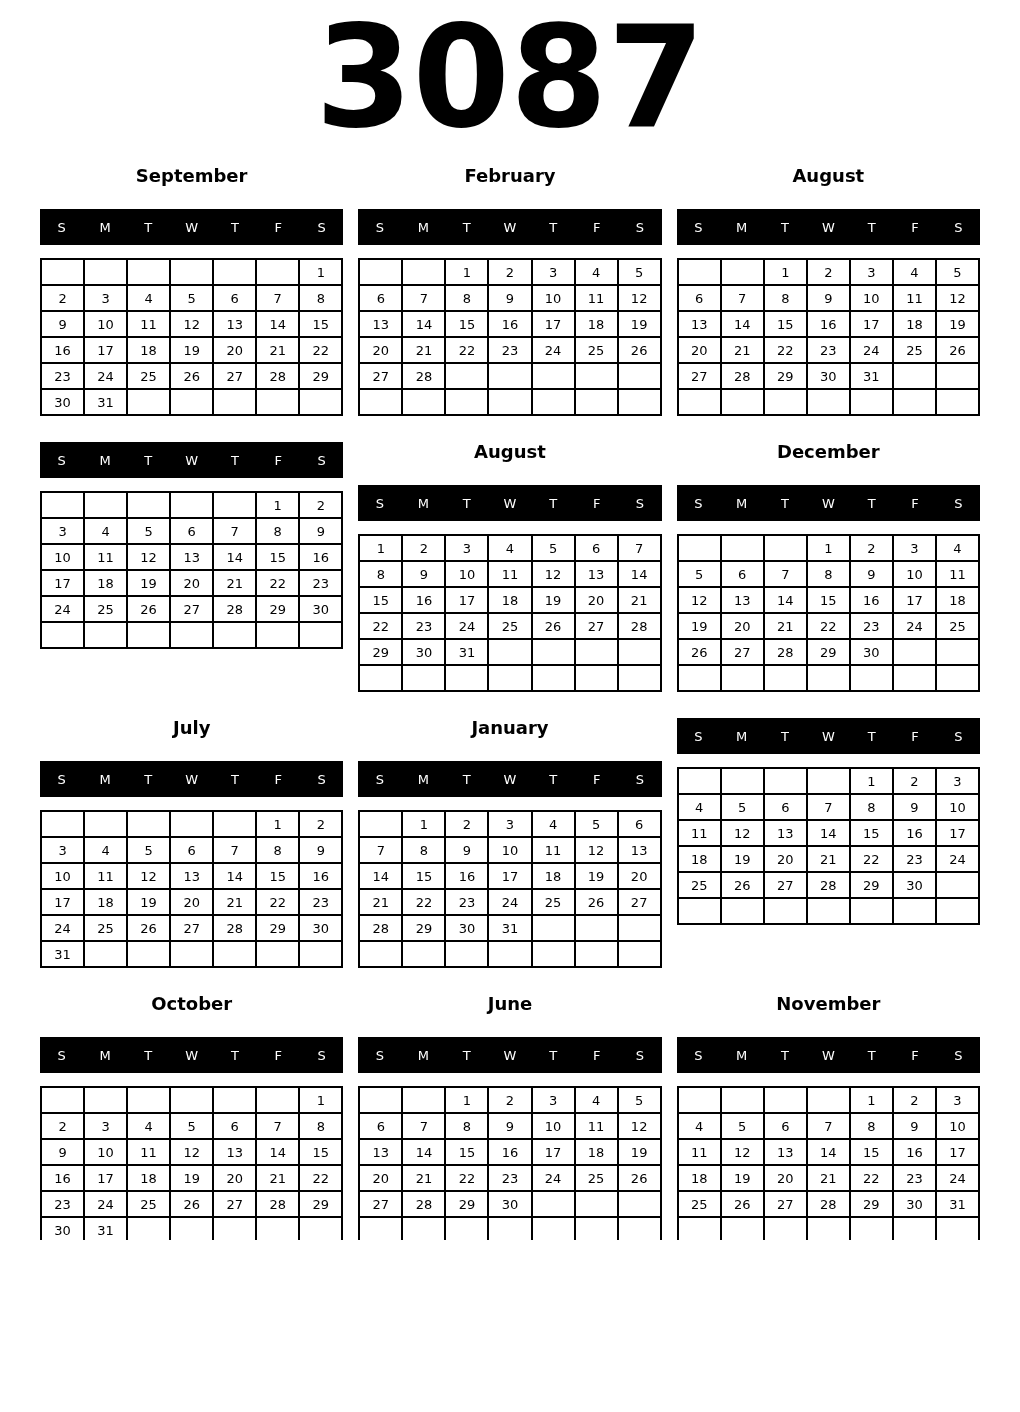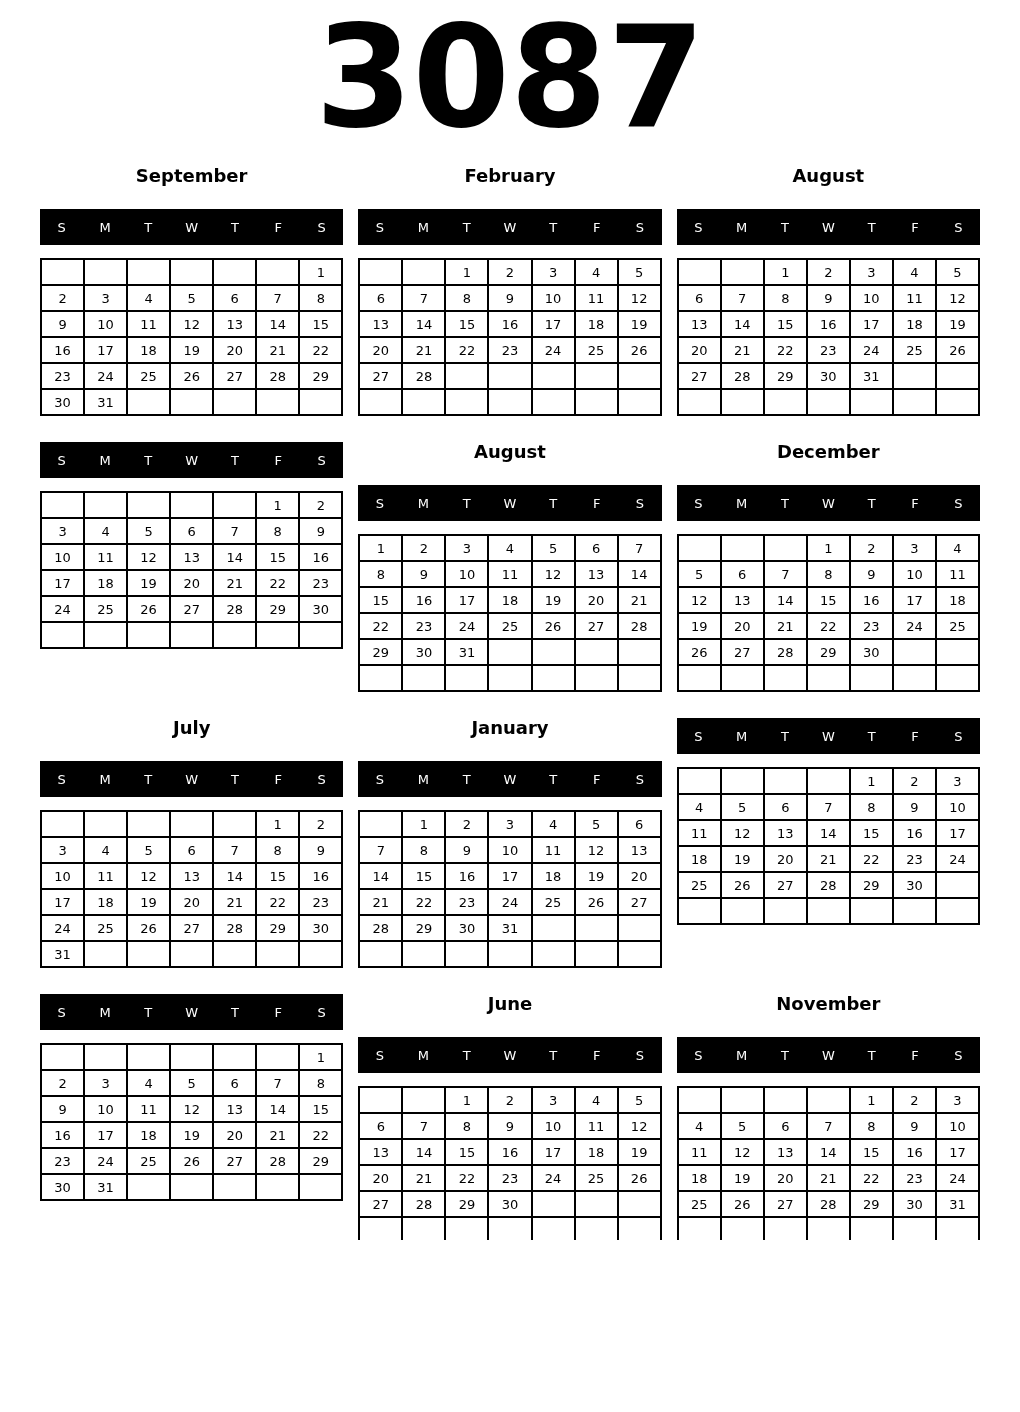--- a/index.html
+++ b/index.html
@@ -695,20 +695,21 @@
               <td></td>
               <td></td>
               <td></td>
               <td></td>
               <td></td>
             </tr>
           </tbody>
         </table>
       </div>
       <div class="month">
+        <div class="month-name">October</div>
         <div class="weekday-header" style="background: rgb(0, 0, 0);">
           <div class="weekday" style="color: rgb(255, 255, 255);">S</div>
           <div class="weekday" style="color: rgb(255, 255, 255);">M</div>
           <div class="weekday" style="color: rgb(255, 255, 255);">T</div>
           <div class="weekday" style="color: rgb(255, 255, 255);">W</div>
           <div class="weekday" style="color: rgb(255, 255, 255);">T</div>
           <div class="weekday" style="color: rgb(255, 255, 255);">F</div>
           <div class="weekday" style="color: rgb(255, 255, 255);">S</div>
         </div>
         <table class="date-table">

